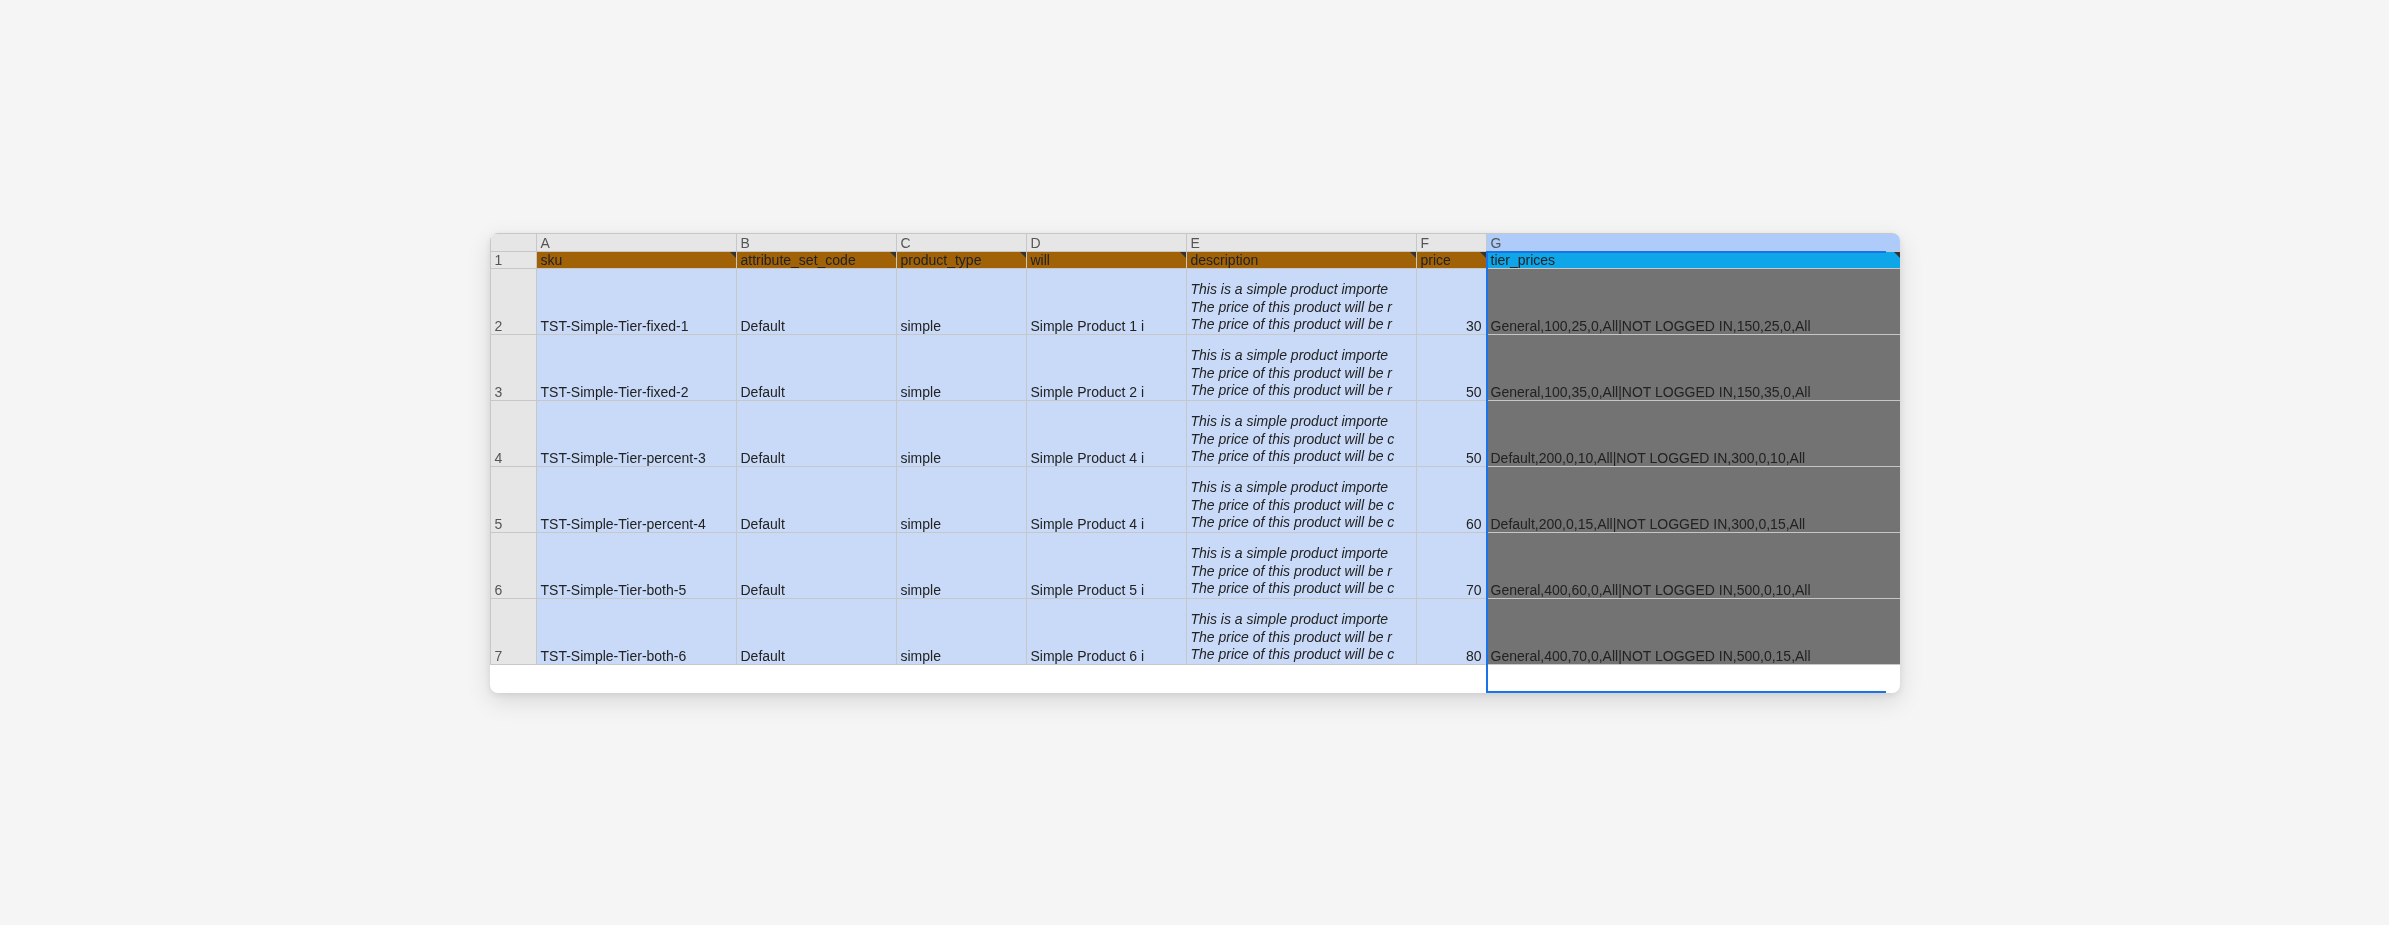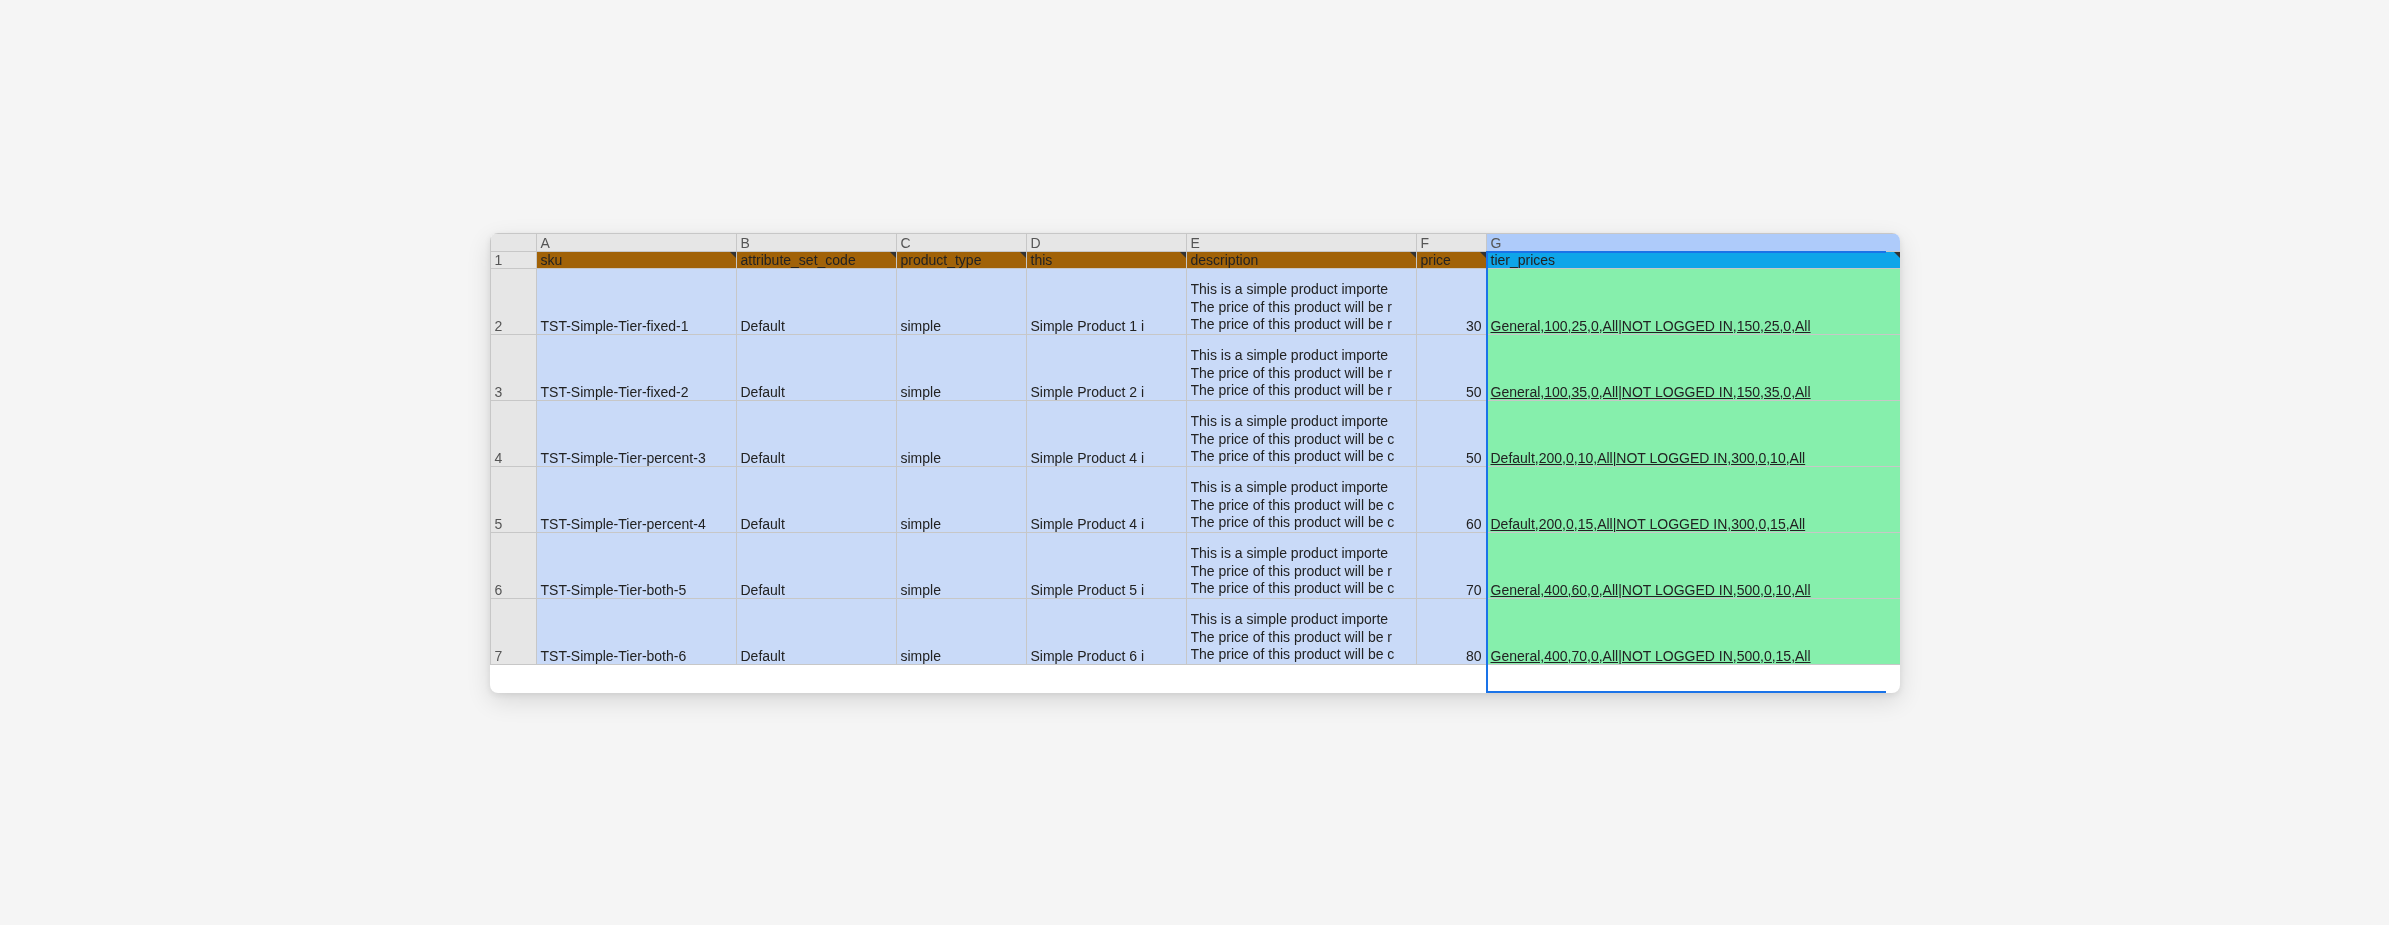--- a/index.html
+++ b/index.html
@@ -97,23 +97,23 @@
   col.rh { width: 46px; }
   col.cA { width: 200px; }
   col.cB { width: 160px; }
   col.cC { width: 130px; }
   col.cD { width: 160px; }
   col.cE { width: 230px; }
   col.cF { width: 70px; }
   col.cG { width: 414px; }
   td.cell.colF { text-align: right; padding-right: 4px; }
   td.cell.colE { white-space: normal; line-height: 1.25; vertical-align: bottom; }
-  td.cell.colE .descblock { max-height: 62px; overflow: hidden; }
-  
-  tr.datarow td.cell.colG { background: #86efac; text-decoration: underline; }
+  td.cell.colE .descblock { max-height: 62px; overflow: hidden; font-style: italic; }
+  
+  tr.datarow td.cell.colG { background: #737373; }
   tr.headerrow td.cell.colG { background: #0ea5e9; }
 </style>
 </head>
 <body>
 
 <div class="sheet-wrap">
   <table class="sheet">
     <colgroup>
       <col class="rh">
         <col class="cA">
@@ -135,21 +135,21 @@
       <th class="colhdr">E</th>
       <th class="colhdr">F</th>
       <th class="colhdr sel">G</th>
     </tr>
 
     <tr class="headerrow">
       <th class="rowhdr">1</th>
       <td class="cell"><span>sku</span><span class="note-tri"></span></td>
       <td class="cell"><span>attribute_set_code</span><span class="note-tri"></span></td>
       <td class="cell"><span>product_type</span><span class="note-tri"></span></td>
-      <td class="cell"><span>this</span><span class="note-tri"></span></td>
+      <td class="cell"><span>will</span><span class="note-tri"></span></td>
       <td class="cell"><span>description</span><span class="note-tri"></span></td>
       <td class="cell colF" style="text-align:left;"><span>price</span><span class="note-tri"></span></td>
       <td class="cell colG"><span>tier_prices</span><span class="note-tri"></span></td>
     </tr>
 
     </tbody>
       <tbody id="rows">
         <tr class="datarow">
           <th class="rowhdr">2</th>
           <td class="cell ">TST-Simple-Tier-fixed-1</td>

